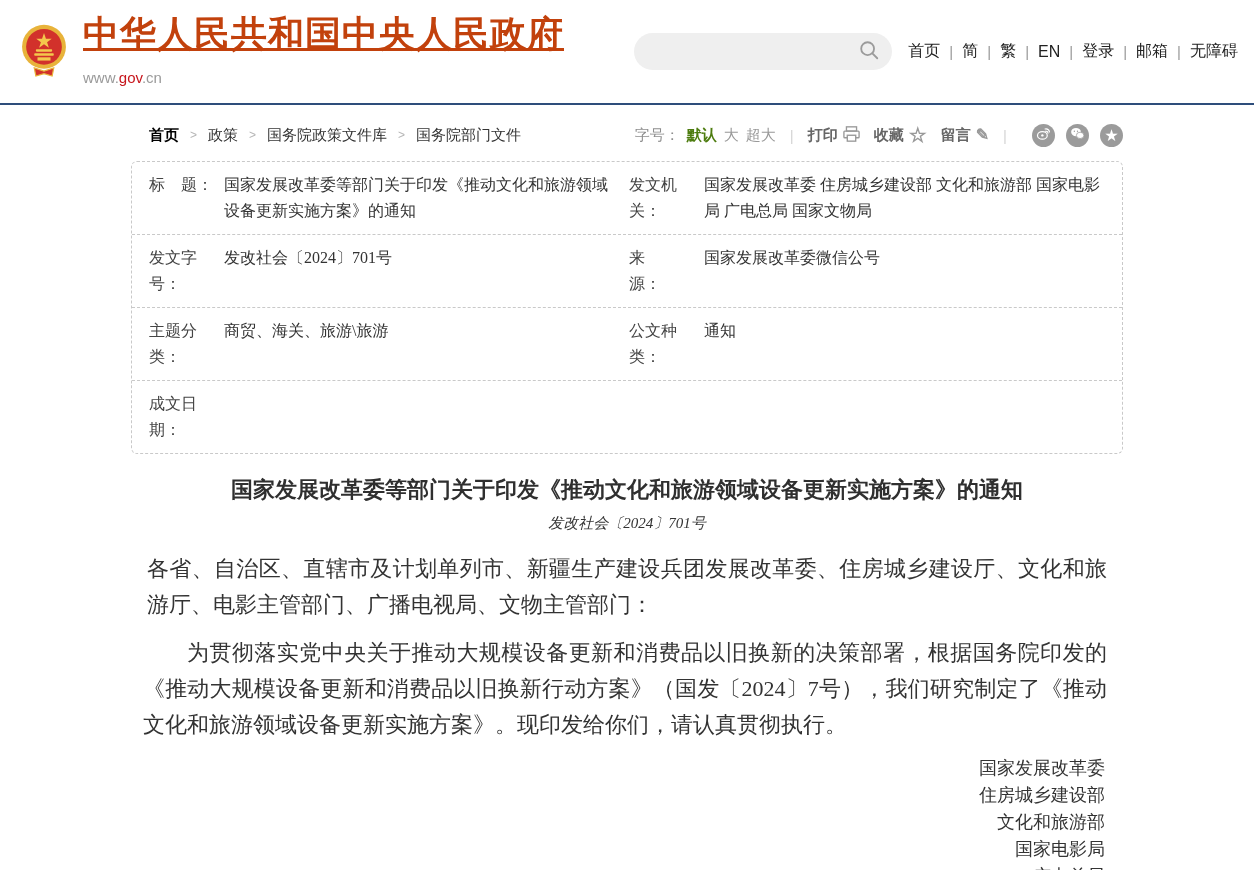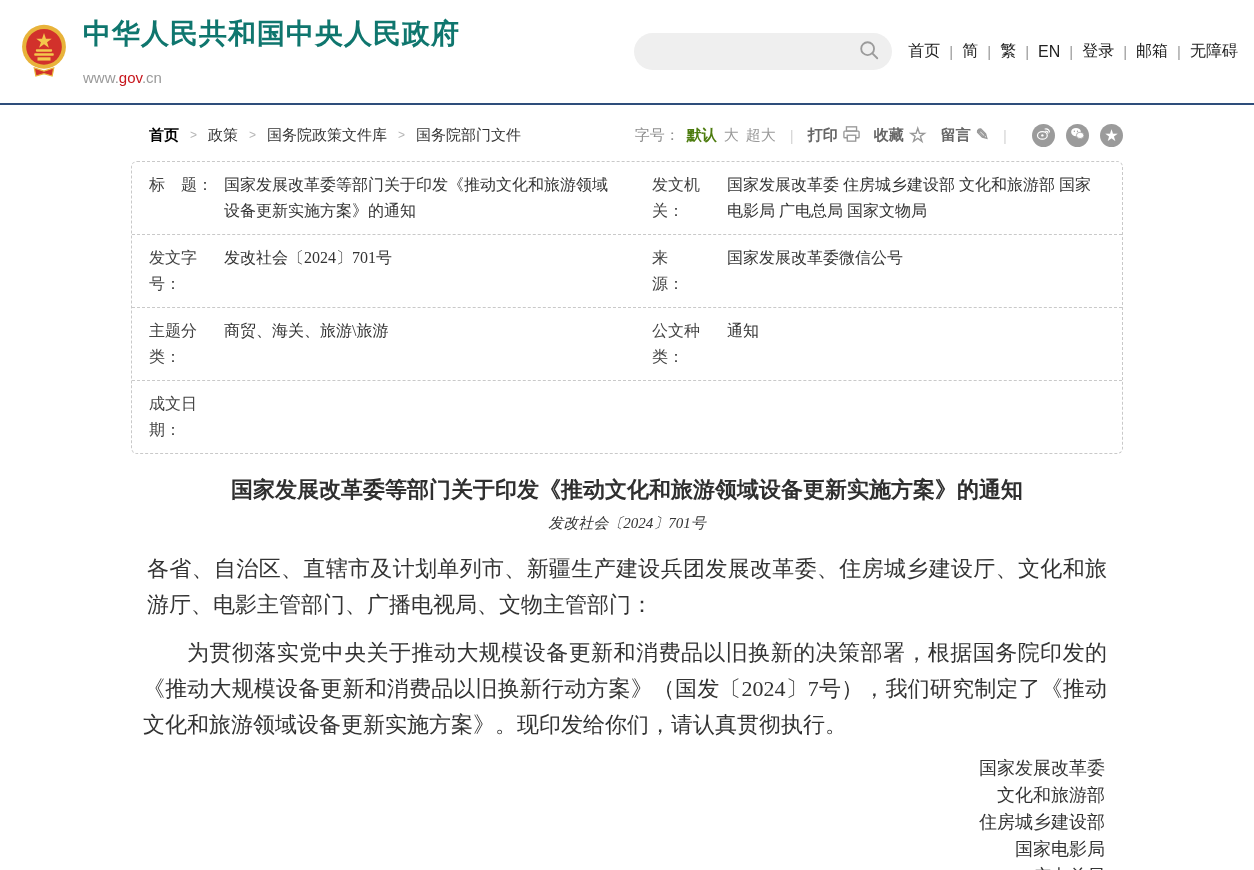--- a/index.html
+++ b/index.html
@@ -6,21 +6,21 @@
   html,body { width:1254px; height:870px; background:#fff; overflow:hidden;
               font-family:"Liberation Sans", sans-serif; }
   a { text-decoration:none; color:inherit; cursor:pointer; }
 
   
   .header { height:105px; border-bottom:2px solid #2e4d7b;
             display:flex; align-items:center; justify-content:space-between;
             padding:0 16px 0 18px; }
   .brand { display:flex; align-items:center; gap:13px; }
   .brand-text .site-title { font-family:"Liberation Serif", serif; font-weight:bold;
-            font-size:28px; color:#0f766e; letter-spacing:1px; line-height:32px; }
+            font-size:36px; color:#c2410c; letter-spacing:1px; line-height:32px;text-decoration:underline; }
   .brand-text .site-url { font-size:15px; color:#9a9a9a; margin-top:19px; }
   .brand-text .site-url .hl { color:#c7161d; }
 
   .header-right { display:flex; align-items:center; gap:16px; }
   .search-box { width:258px; height:37px; background:#efefef; border-radius:19px;
             display:flex; align-items:center; padding:0 12px 0 16px; }
   .search-box input { flex:1; min-width:0; border:none; background:transparent; outline:none;
             font-size:15px; color:#333; }
   .search-btn { border:none; background:transparent; cursor:pointer; display:flex; align-items:center; }
   .top-nav { display:flex; align-items:center; font-size:16px; color:#222; white-space:nowrap; }
@@ -42,21 +42,21 @@
   .tool-item { display:flex; align-items:center; gap:5px; color:#666; margin-right:14px; cursor:pointer;font-weight:bold; }
   .tool-item .glyph { color:#999; font-size:16px; line-height:16px; }
   .share-circle { width:23px; height:23px; border-radius:50%; background:#9b9b9b;
                   display:flex; align-items:center; justify-content:center;
                   margin-left:11px; cursor:pointer; }
 
   
   .meta-table { margin-top:14px; border:1px dashed #c9c9c9; border-radius:6px;
                 font-family:"Liberation Serif", serif; font-size:16px; color:#333; }
   .meta-row { display:grid; grid-template-columns:497px 1fr;
-              border-bottom:1px dashed #c9c9c9; padding:10px 0;gap:23px; }
+              border-bottom:1px dashed #c9c9c9; padding:10px 0; }
   .meta-row:last-child { border-bottom:none; }
   .cell { display:flex; line-height:26px; }
   .cell-l { padding-left:17px; }
   .cell .lbl { flex:none; width:75px; color:#444; }
   .cell .val { flex:1; padding-right:20px; }
 
   
   .article { font-family:"Liberation Serif", serif; color:#333; }
   .article-title { text-align:center; font-size:22px; font-weight:bold;
                    margin-top:22px; line-height:28px; color:#2f2f2f; }
@@ -229,21 +229,21 @@
 
   <div class="article">
     <h1 class="article-title">国家发展改革委等部门关于印发《推动文化和旅游领域设备更新实施方案》的通知</h1>
     <div class="doc-no">发改社会〔2024〕701号</div>
 
     <p class="para para1">各省、自治区、直辖市及计划单列市、新疆生产建设兵团发展改革委、住房城乡建设厅、文化和旅游厅、电影主管部门、广播电视局、文物主管部门：</p>
     <p class="para para2">为贯彻落实党中央关于推动大规模设备更新和消费品以旧换新的决策部署，根据国务院印发的《推动大规模设备更新和消费品以旧换新行动方案》（国发〔2024〕7号），我们研究制定了《推动文化和旅游领域设备更新实施方案》。现印发给你们，请认真贯彻执行。</p>
 
     <div class="signatures">
       <div>国家发展改革委</div>
+      <div>住房城乡建设部</div>
       <div>文化和旅游部</div>
-      <div>住房城乡建设部</div>
       <div>国家电影局</div>
       <div>广电总局</div>
 
     </div>
   </div>
 
 </div>
 
 </body></html>

